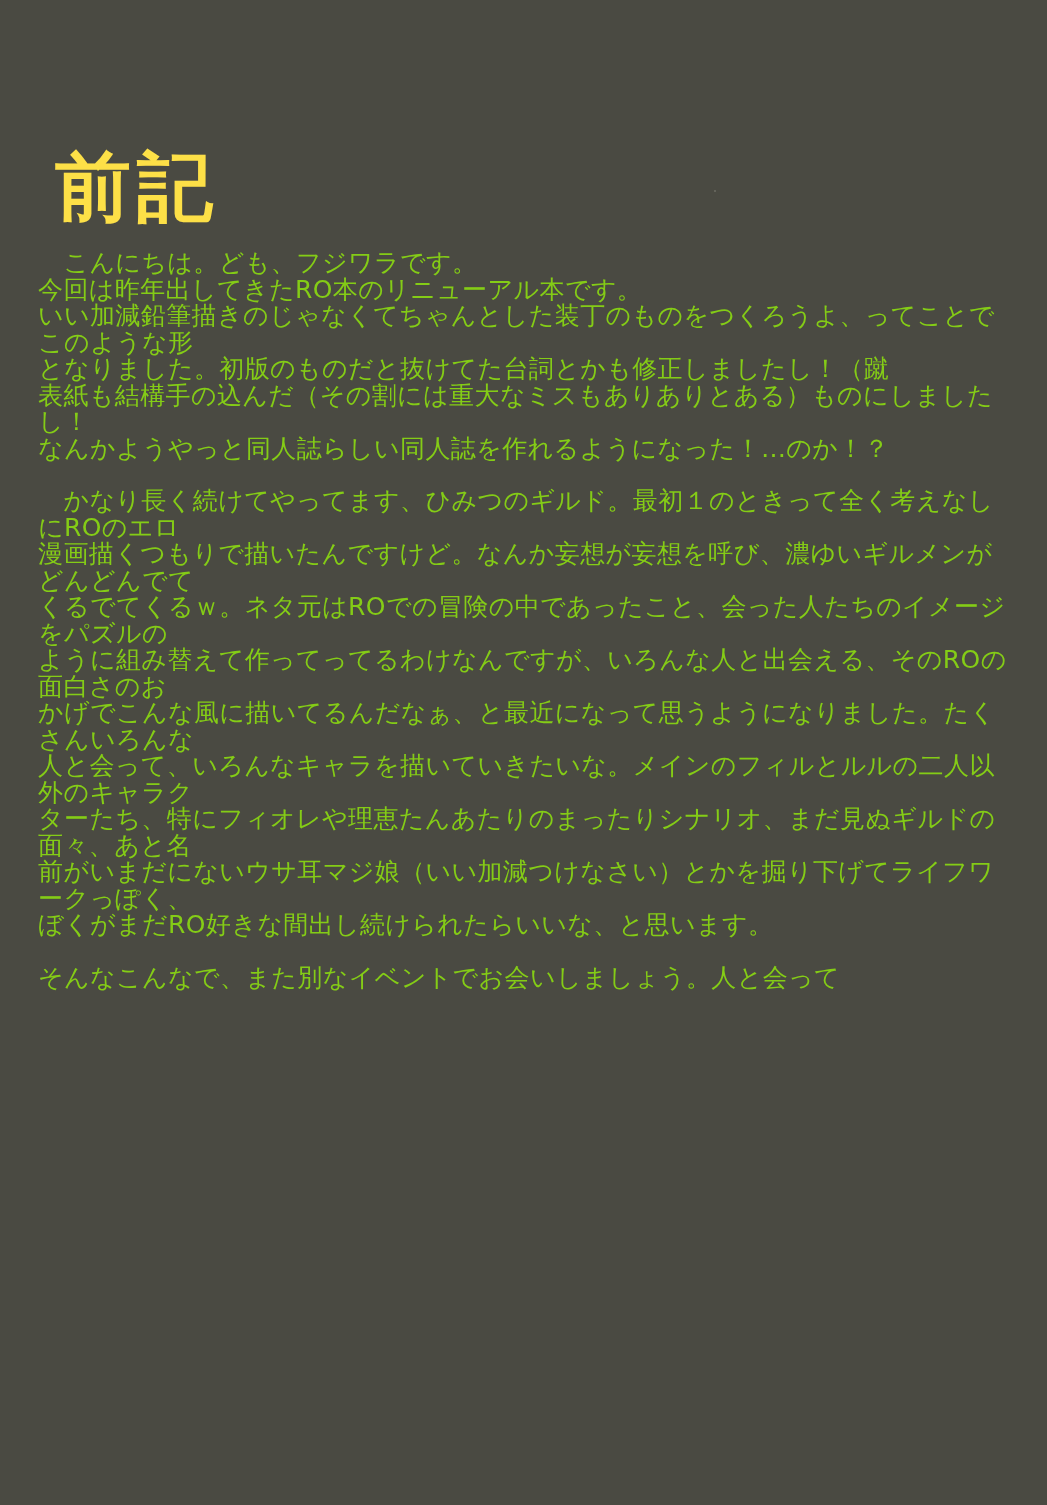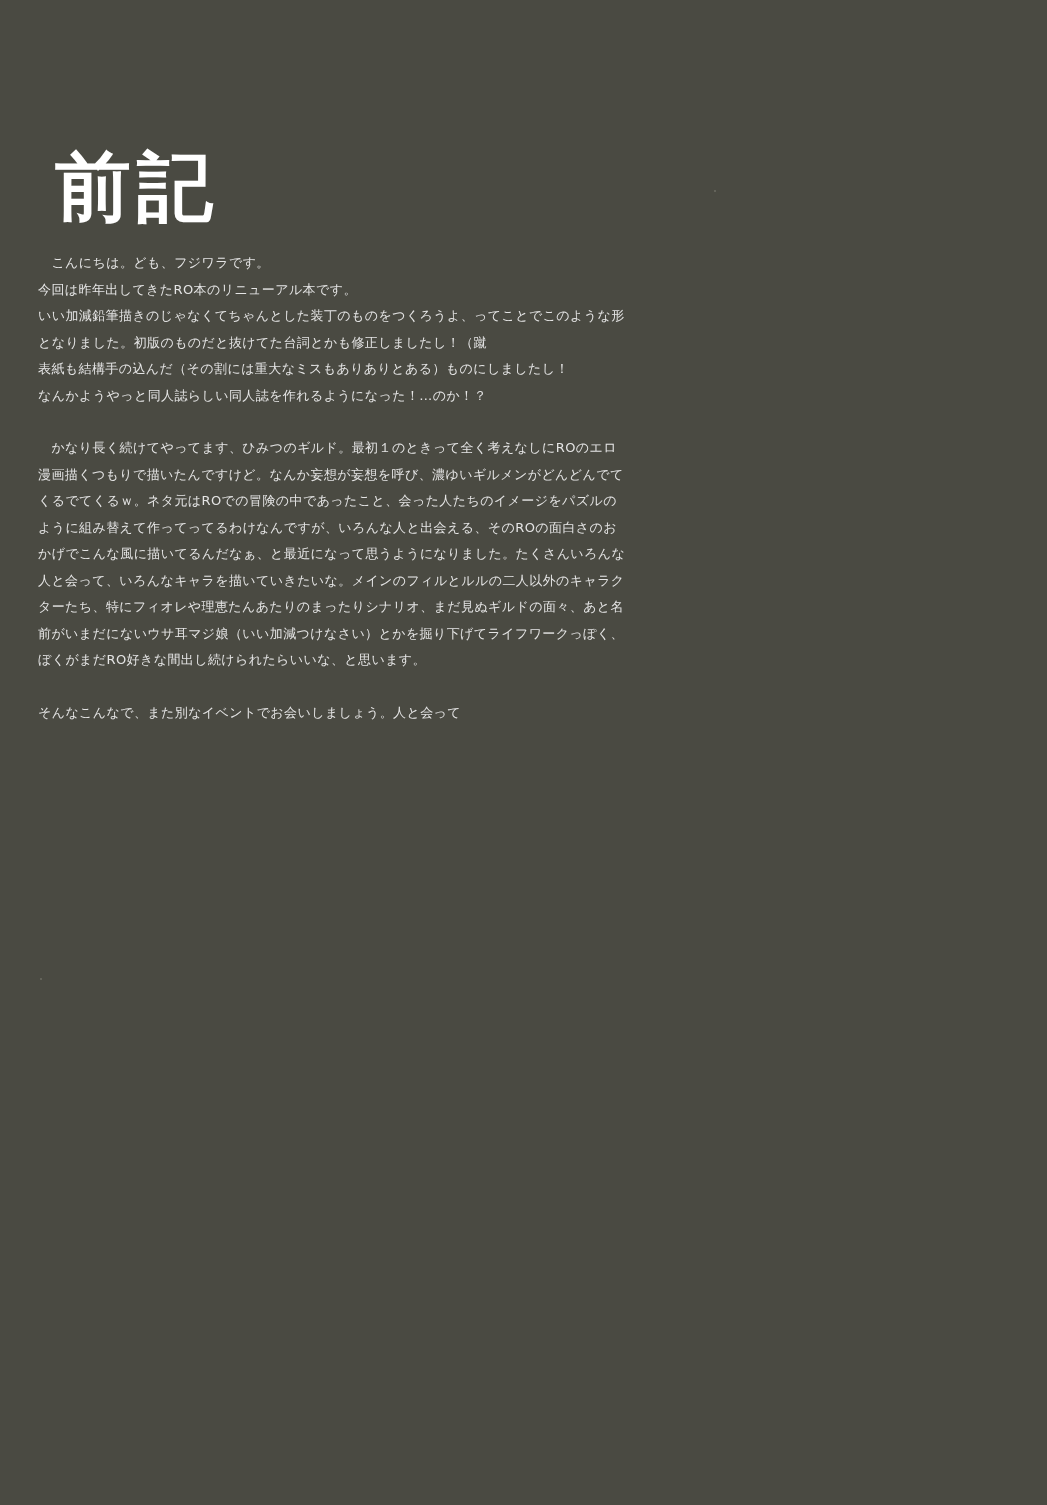--- a/index.html
+++ b/index.html
@@ -19,31 +19,31 @@
     height: 1505px;
     box-sizing: border-box;
   }
   .title {
     position: absolute;
     left: 55px;
     top: 98px;
     font-size: 76px;
     line-height: 1;
     font-weight: bold;
-    color: #ffffff;
+    color: #fde047;
     letter-spacing: 6px;
     font-family: "DejaVu Sans", "Liberation Sans", sans-serif;
   }
   .body-text {
     position: absolute;
     left: 38px;
     top: 250px;
     width: 975px;
-    color: #e5e5e5;
-    font-size: 13px;
+    color: #84cc16;
+    font-size: 25px;
     line-height: 26.5px;
     letter-spacing: 0.4px;
     font-family: "DejaVu Sans", "Liberation Sans", sans-serif;
   }
   .para {
     margin: 0 0 26px 0;
     white-space: pre-wrap;
     text-align: left;
   }
   .para:last-child {

